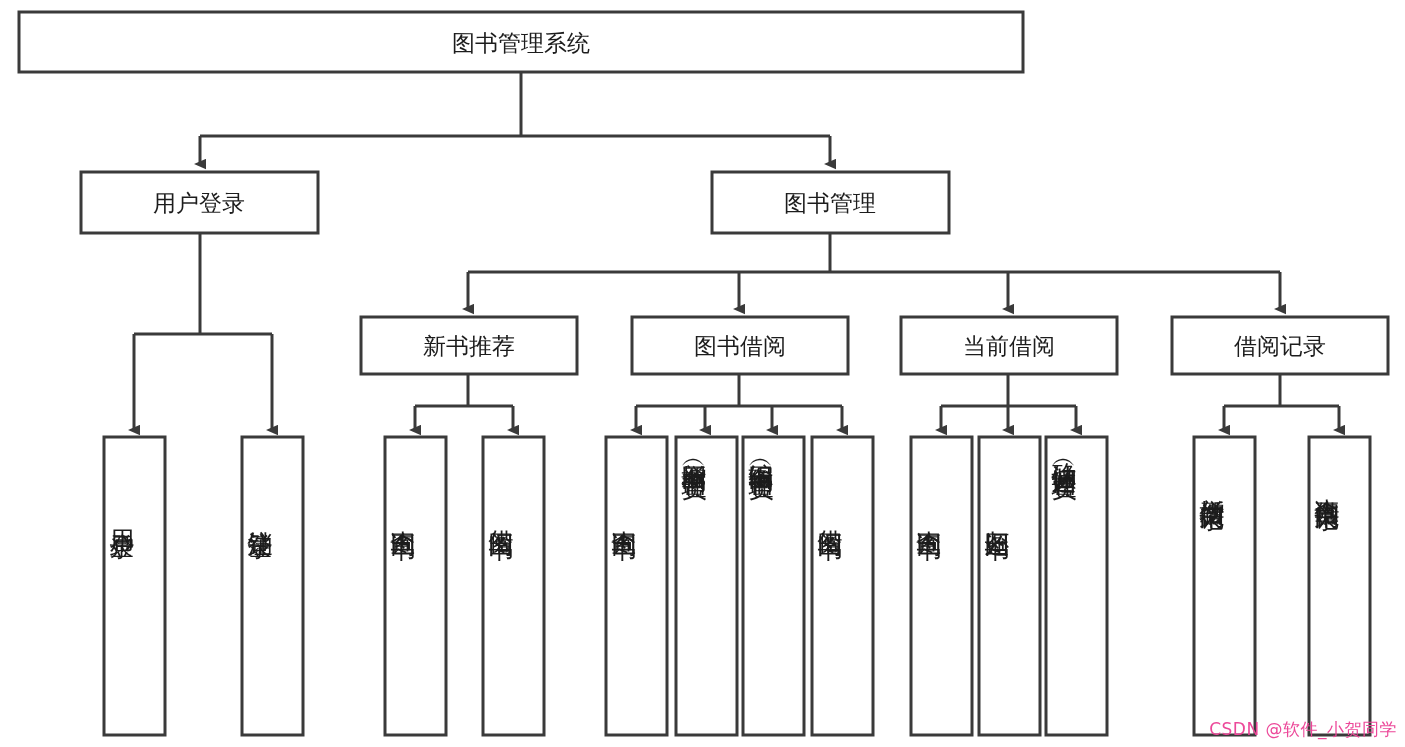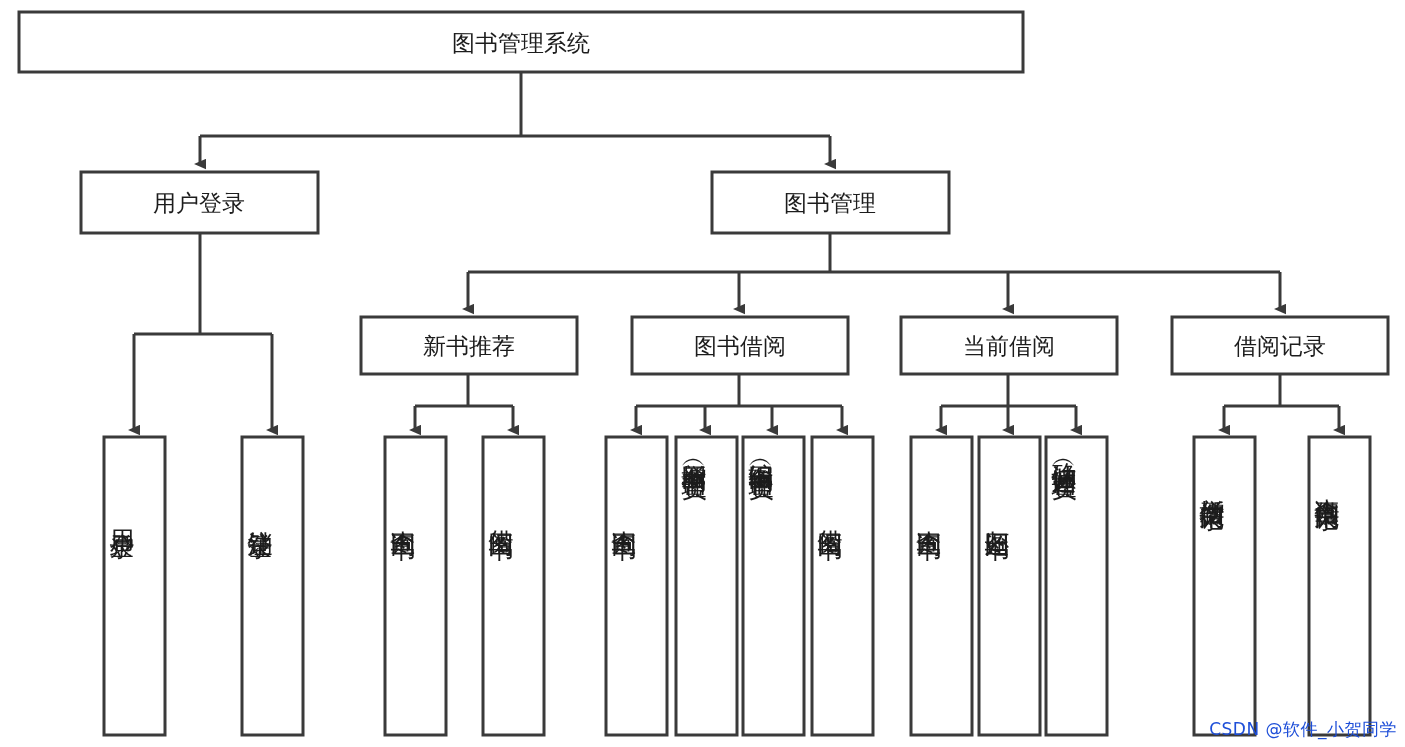--- a/index.html
+++ b/index.html
@@ -61,21 +61,21 @@
     white-space: nowrap;
     text-align: start;
     pointer-events: none;
   }
   .watermark {
     position: absolute;
     right: 8px;
     bottom: 6px;
     font-family: "DejaVu Sans", "Liberation Sans", sans-serif;
     font-size: 17px;
-    color: #1d4ed8;
+    color: #ec4899;
     letter-spacing: 0.5px;
     white-space: nowrap;
   }
 </style>
 </head>
 <body>
 
 <div id="diagram-root">
 
   <svg id="flow" viewBox="0 0 1405 747">

